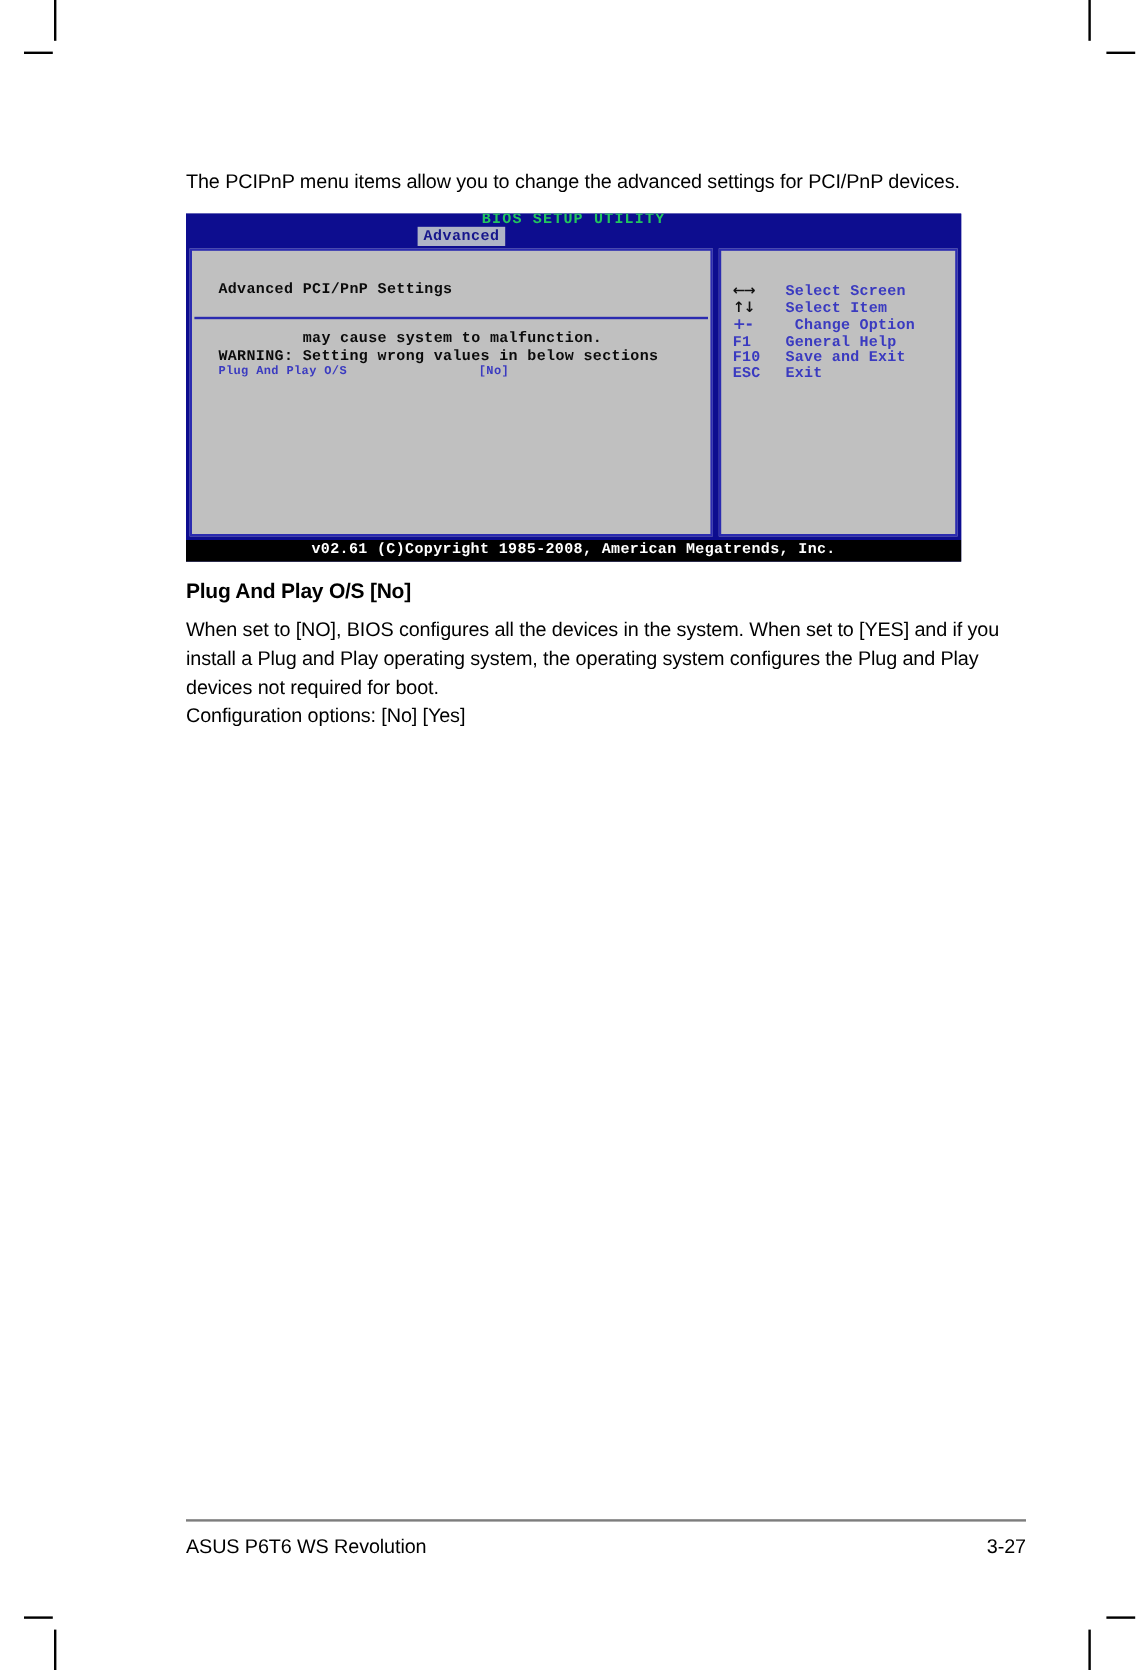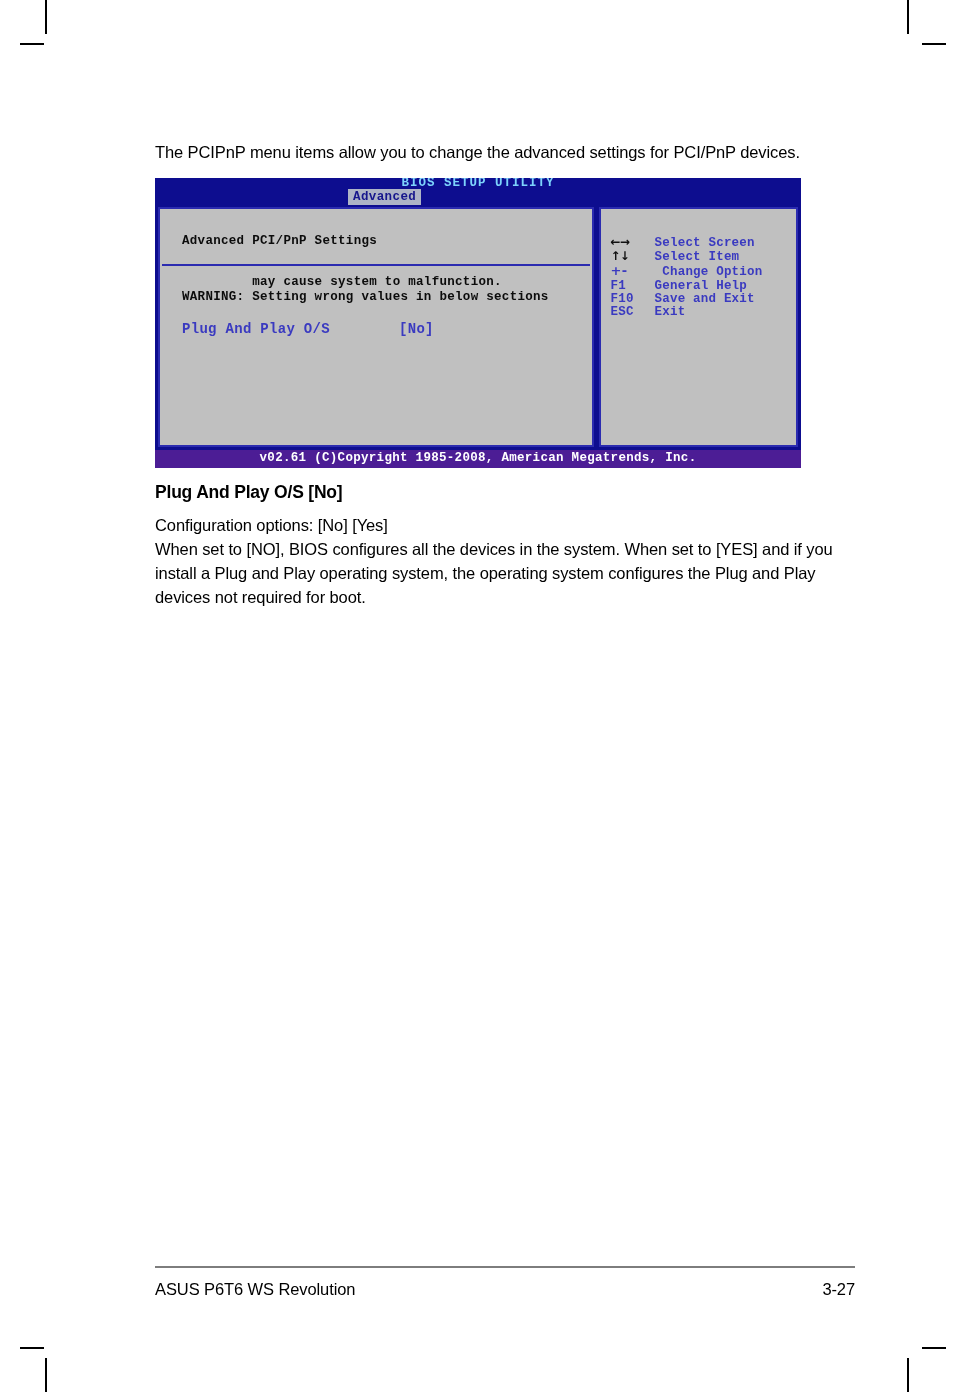--- a/index.html
+++ b/index.html
@@ -75,21 +75,21 @@
     position: relative;
     height: 27px;
     background: #0d0d8f;
     overflow: hidden;
   }
   .bios-title {
     position: absolute;
     top: -2px;
     left: 0; right: 0;
     text-align: center;
-    color: #7dd3fc;
+    color: #22c55e;
     font-size: 12.5px;
     font-weight: bold;
     letter-spacing: 1px;
   }
   .bios-tab {
     position: absolute;
     left: 193px;
     top: 11px;
     background: #aeb4c6;
     color: #16168c;
@@ -143,23 +143,22 @@
     font-size: 12.5px;
     font-weight: bold;
     line-height: 15px;
     padding-left: 22px;
     letter-spacing: 0.3px;
     white-space: pre;
   }
 
   .opt-row {
     display: flex;
-    margin-top: 16px;
     padding-left: 22px;
-    font-size: 14px;
+    font-size: 10px;
     font-weight: bold;
     letter-spacing: 0.3px;
     color: #3a3ac0;
   }
   .opt-label { width: 217px; }
   .opt-value { }
 
   .help-text {
     color: #3a3ac0;
     font-size: 12.5px;
@@ -193,21 +192,21 @@
   }
   .legend-key.sign {
     color: #3a3ac0;
     font-family: "DejaVu Sans", sans-serif;
     font-size: 13px;
   }
   .legend-desc { white-space: pre; }
 
   .bios-footer {
     height: 18px;
-    background: #4c1d95;
+    background: #000000;
     color: #ffffff;
     font-size: 12.5px;
     font-weight: bold;
     text-align: center;
     letter-spacing: 0.3px;
     line-height: 17px;
   }
 
   
   .pg-rule {
@@ -297,22 +296,22 @@
               </div>
             </div>
         </div>
 
       </div>
 
       <div class="bios-footer">v02.61 (C)Copyright 1985-2008, American Megatrends, Inc.</div>
     </div>
 
     <h3 class="subhead">Plug And Play O/S [No]</h3>
+    <p class="para">When set to [NO], BIOS configures all the devices in the system. When set to [YES] and if you install a Plug and Play operating system, the operating system configures the Plug and Play devices not required for boot.</p>
     <p class="para">Configuration options: [No] [Yes]</p>
-    <p class="para">When set to [NO], BIOS configures all the devices in the system. When set to [YES] and if you install a Plug and Play operating system, the operating system configures the Plug and Play devices not required for boot.</p>
 
   </div>
 
   <div class="pg-rule"></div>
   <div class="pg-footer">
     <span>ASUS P6T6 WS Revolution</span>
     <span>3-27</span>
   </div>
 
 </div>

